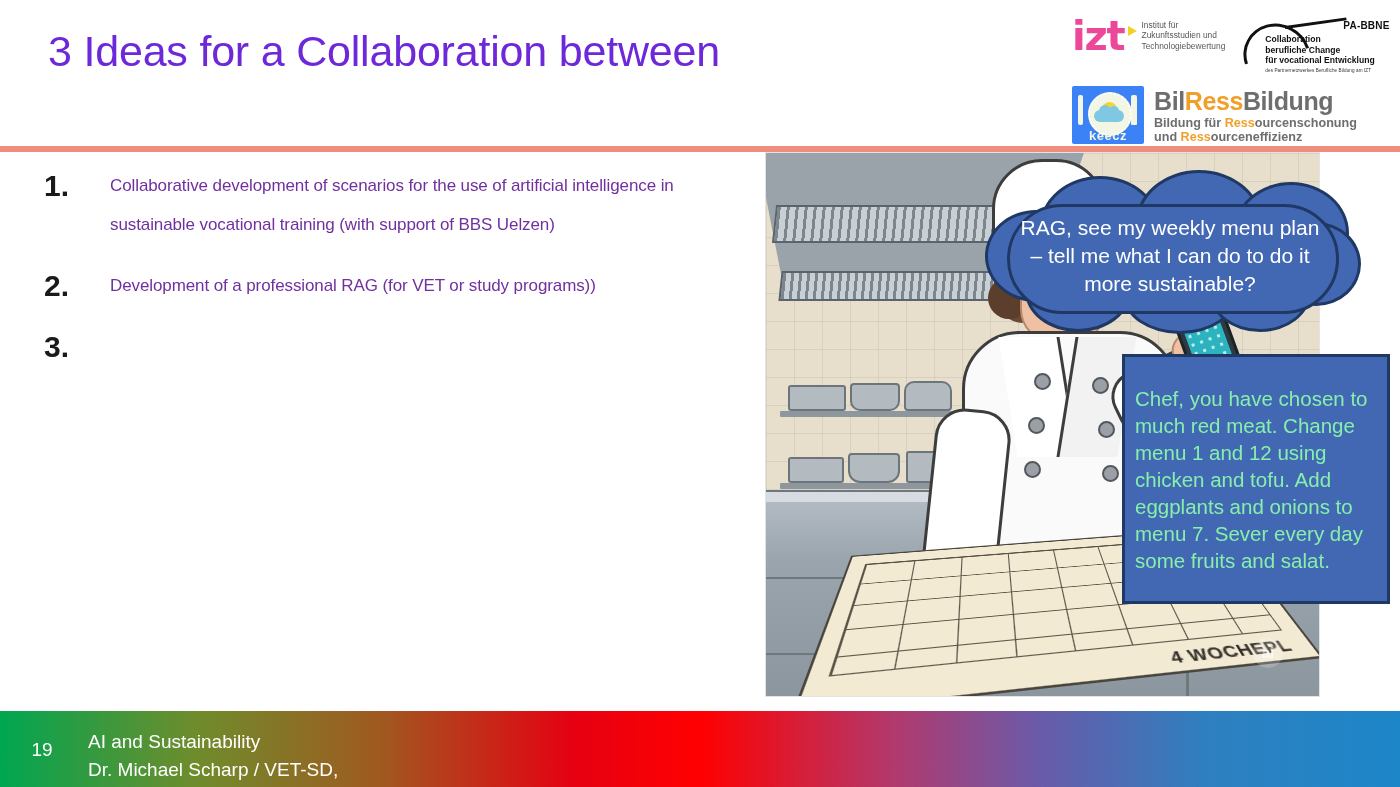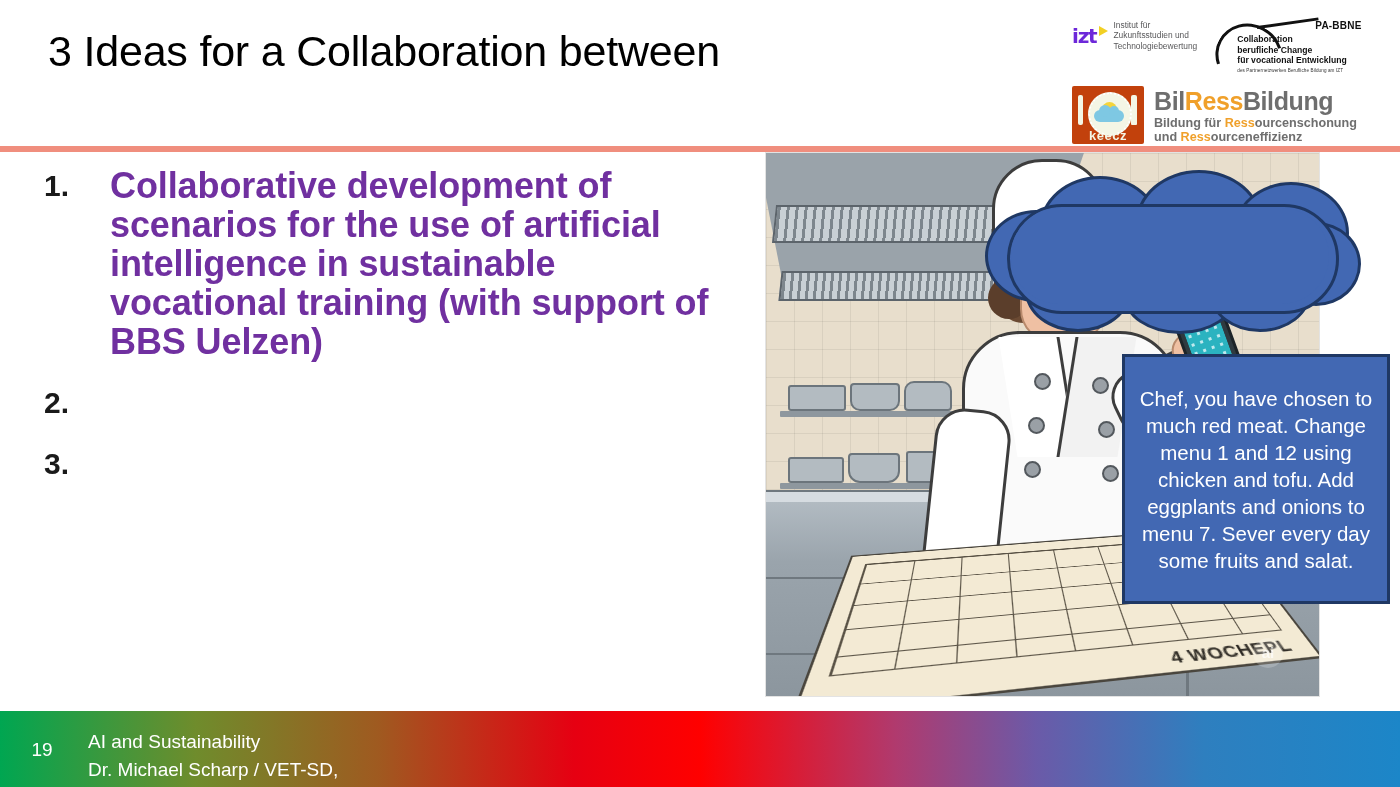--- a/index.html
+++ b/index.html
@@ -9,35 +9,35 @@
     background:#ffffff;
     font-family:"Liberation Sans", sans-serif;
     overflow:hidden;
     position:relative;
   }
   .slide{position:absolute;inset:0;background:#fff;}
 
   
   .title-block{position:absolute;left:48px;top:26px;width:820px;}
   .title-line1{
-    font-size:43px;line-height:50px;color:#000000;font-weight:400;
+    font-size:43px;line-height:50px;color:#6d28d9;font-weight:400;
     letter-spacing:-0.2px;white-space:nowrap;
   }
   .title-line2{
     font-size:43px;line-height:52px;color:#7030A0;font-weight:700;
     letter-spacing:-0.2px;white-space:nowrap;margin-top:2px;
   }
 
   
   .logos{position:absolute;right:8px;top:20px;width:320px;height:126px;}
   .logo-row-top{position:absolute;left:0;top:0;display:flex;align-items:flex-start;gap:16px;}
   .izt-logo{display:flex;align-items:center;gap:5px;}
   .izt-word{
     font-family:"DejaVu Sans", sans-serif;
-    font-weight:700;font-size:20px;color:#6d28d9;line-height:30px;
+    font-weight:700;font-size:40px;color:#ec4899;line-height:30px;
     letter-spacing:-1.2px;position:relative;
   }
   .izt-tri{
     width:0;height:0;border-left:9px solid #F2D024;
     border-top:5px solid transparent;border-bottom:5px solid transparent;
     margin-left:-2px;margin-top:-10px;
   }
   .izt-sub{font-size:8.4px;line-height:10.4px;color:#58585a;white-space:nowrap;}
   .pabbne{position:relative;width:152px;height:70px;}
   .pabbne-arc{
@@ -47,21 +47,21 @@
     transform:rotate(28deg);
   }
   .pabbne-bar{position:absolute;left:44px;top:6px;width:62px;height:3px;background:#111;
               transform:rotate(-8deg);transform-origin:left center;}
   .pabbne-title{position:absolute;left:102px;top:0px;font-size:10px;font-weight:700;color:#111;letter-spacing:.2px;}
   .pabbne-lines{position:absolute;left:24px;top:14px;font-size:8.6px;line-height:10.6px;font-weight:700;color:#111;}
   .pabbne-fine{position:absolute;left:24px;top:48px;font-size:4.6px;color:#333;letter-spacing:.1px;}
 
   .logo-row-bot{position:absolute;left:0;top:66px;display:flex;align-items:flex-start;gap:10px;}
   .keecz{
-    width:72px;height:58px;background:#c2410c;border-radius:2px;
+    width:72px;height:58px;background:#3b82f6;border-radius:2px;
     position:relative;display:block;
   }
   .keecz-circle{
     position:absolute;left:16px;top:6px;width:40px;height:40px;border-radius:50%;
     background:#F4F6E5;border:2px dotted #ffffff;
     overflow:hidden;
   }
   .keecz-sun{position:absolute;left:12px;top:8px;width:15px;height:15px;border-radius:50%;background:#F5D43A;}
   .keecz-cloud{position:absolute;left:4px;top:16px;width:30px;height:12px;background:#7EC8E3;border-radius:9px;}
   .keecz-cloud:before{content:"";position:absolute;left:5px;top:-5px;width:12px;height:12px;border-radius:50%;background:#7EC8E3;}
@@ -81,21 +81,21 @@
   .rule{position:absolute;left:0;top:146px;width:1400px;height:6px;background:#F08E7E;}
 
   
   .bullets{position:absolute;left:40px;top:166px;width:700px;}
   .bullet{display:flex;margin-bottom:22px;}
   .bullet-num{
     width:70px;flex:0 0 70px;font-size:30px;font-weight:700;color:#1a1a1a;
     line-height:39px;padding-left:4px;box-sizing:border-box;
   }
   .bullet-text{
-    font-size:36px;font-weight:700;color:#7030A0;line-height:39px;
+    font-size:17px;font-weight:400;color:#7030A0;line-height:39px;
     letter-spacing:-0.1px;
   }
 
   
   .photo{
     position:absolute;left:765px;top:152px;width:555px;height:545px;
     background:#cfd6dc;overflow:hidden;border:1px solid #e3e3e3;box-sizing:border-box;
   }
   
   .k-wall{position:absolute;left:0;top:0;width:100%;height:62%;background:#E8DECC;}
@@ -167,21 +167,21 @@
     display:flex;align-items:center;justify-content:center;text-align:center;
     color:#ffffff;font-size:21px;line-height:28px;
   }
 
   
   .answer{
     position:absolute;left:1122px;top:354px;width:268px;height:250px;
     background:#4268B3;border:3px solid #1F3864;box-sizing:border-box;
     display:flex;align-items:center;justify-content:center;padding:6px 10px;
   }
-  .answer-text{color:#ffffff;font-size:20.5px;line-height:27px;text-align:center;}
+  .answer-text{color:#86efac;font-size:20.5px;line-height:27px;}
 
   
   .footer{
     position:absolute;left:0;bottom:0;width:1400px;height:76px;
     background:linear-gradient(90deg,#00A651 0%,#6F8C2C 14%,#9F5A20 27%,#E60012 41%,#FF0000 50%,#B03A6E 64%,#6B5AA8 74%,#2E7FBF 86%,#1C86C8 100%);
   }
   .footer-page{position:absolute;left:22px;top:28px;width:40px;text-align:center;color:#ffffff;font-size:19px;}
   .footer-text{position:absolute;left:88px;top:17px;color:#ffffff;font-size:19px;line-height:28px;}
 </style>
 </head>
@@ -248,20 +248,21 @@
 
   <div class="rule"></div>
 
   <div class="bullets">
     <div class="bullet">
       <div class="bullet-num">1.</div>
       <div class="bullet-text">Collaborative development of scenarios for the use of artificial intelligence in sustainable vocational training (with support of BBS Uelzen)</div>
     </div>
     <div class="bullet">
       <div class="bullet-num">2.</div>
+      <div class="bullet-text">Development of a professional RAG (for VET or study programs))</div>
     </div>
     <div class="bullet">
       <div class="bullet-num">3.</div>
     </div>
   </div>
 
   <div class="photo">
     <div class="k-wall"></div>
     <div class="k-tiles"></div>
     <div class="k-hood"></div>
@@ -328,20 +329,21 @@
     <div class="cloud-lobe" style="left:0px;top:40px;width:96px;height:86px;"></div>
     <div class="cloud-lobe" style="left:54px;top:6px;width:116px;height:100px;"></div>
     <div class="cloud-lobe" style="left:150px;top:0px;width:122px;height:104px;"></div>
     <div class="cloud-lobe" style="left:248px;top:12px;width:110px;height:96px;"></div>
     <div class="cloud-lobe" style="left:286px;top:52px;width:84px;height:78px;"></div>
     <div class="cloud-lobe" style="left:40px;top:80px;width:100px;height:76px;"></div>
     <div class="cloud-lobe" style="left:138px;top:86px;width:108px;height:72px;"></div>
     <div class="cloud-lobe" style="left:224px;top:82px;width:96px;height:74px;"></div>
     <div class="cloud-body"></div>
     <div class="cloud-inner"></div>
+    <div class="cloud-text">RAG, see my weekly menu plan – tell me what I can do to do it more sustainable?</div>
   </div>
 
   <div class="answer">
     <div class="answer-text">Chef, you have chosen to much red meat. Change menu 1 and 12 using chicken and tofu. Add eggplants and onions to menu 7. Sever every day some fruits and salat.</div>
   </div>
 
   <div class="footer">
     <div class="footer-page">19</div>
     <div class="footer-text">
       <div>AI and Sustainability</div>

